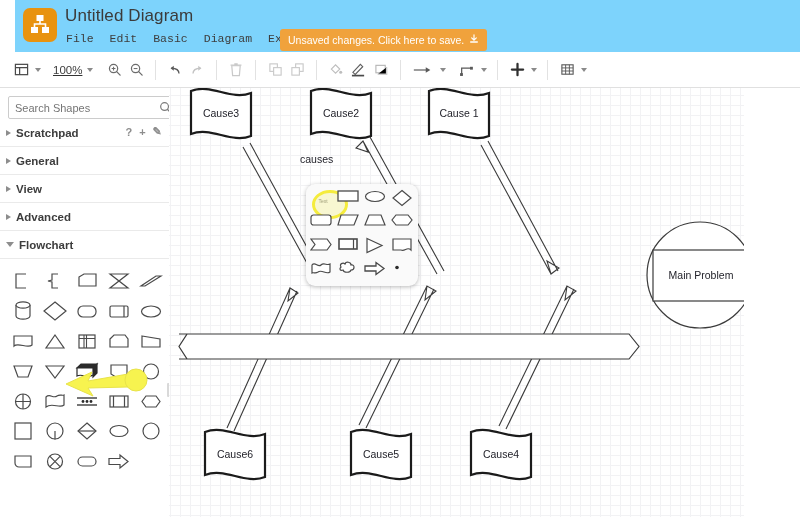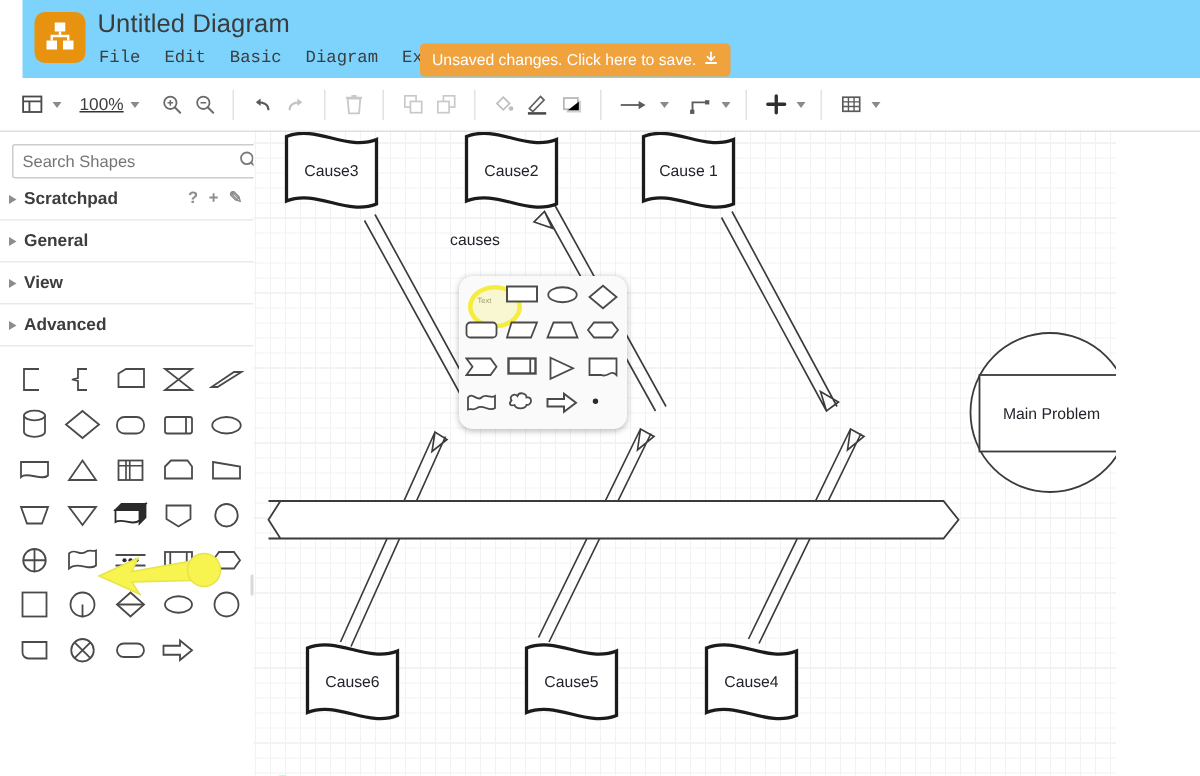--- a/index.html
+++ b/index.html
@@ -271,20 +271,24 @@
       <span>General</span>
     </div>
     <div class="cat">
       <span class="tri"></span>
       <span>View</span>
     </div>
     <div class="cat">
       <span class="tri"></span>
       <span>Advanced</span>
     </div>
+    <div class="cat">
+      <span class="tri open"></span>
+      <span>Flowchart</span>
+    </div>
 
     <div class="palette">
 
       <div class="pcell">
           <svg width="24" height="20">
             <path d="M15 3 L5 3 L5 17 L15 17" fill="none" stroke="#4a4a4a" stroke-width="1.2"></path>
           </svg>
         </div>
       <div class="pcell">
           <svg width="24" height="20">

